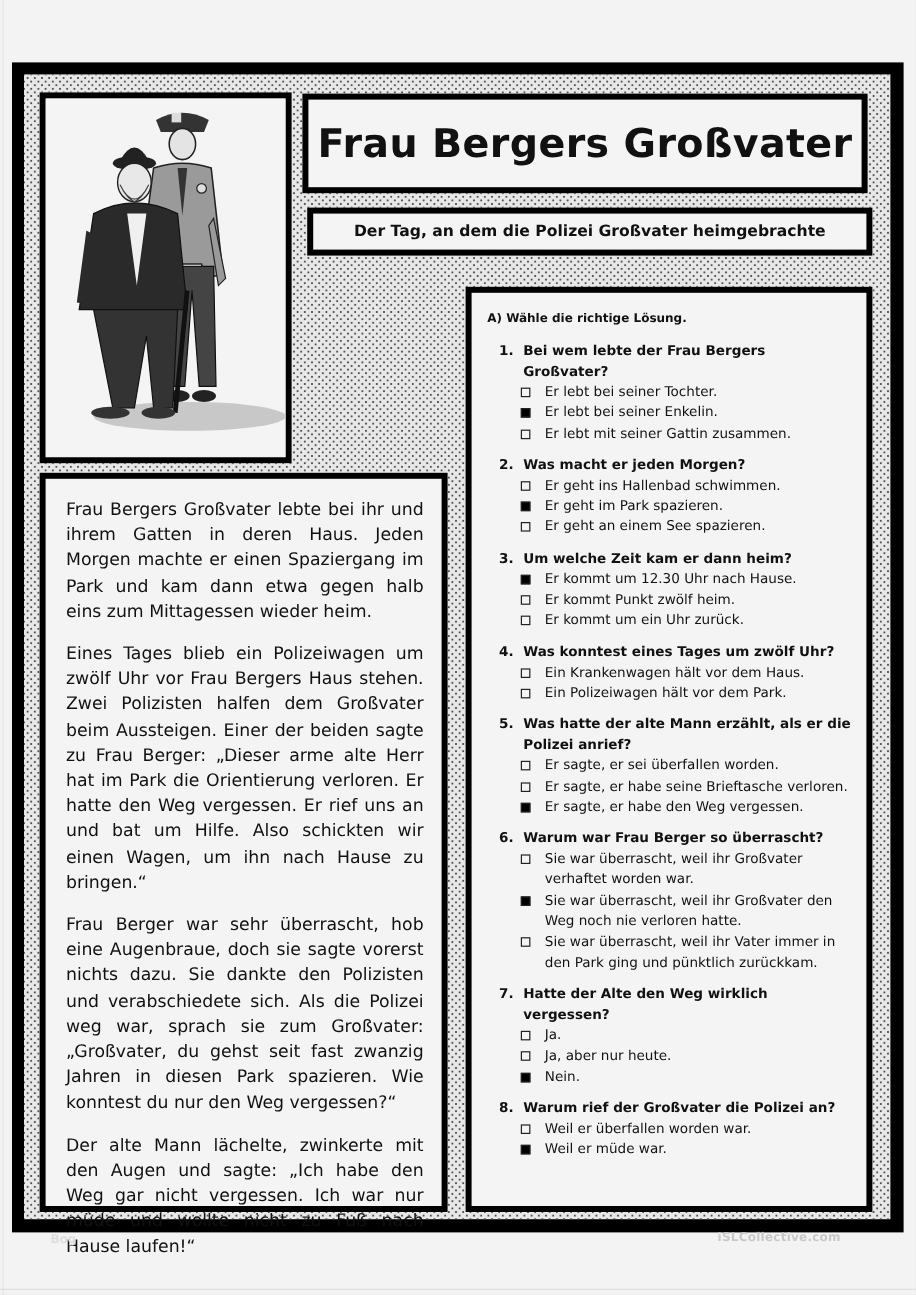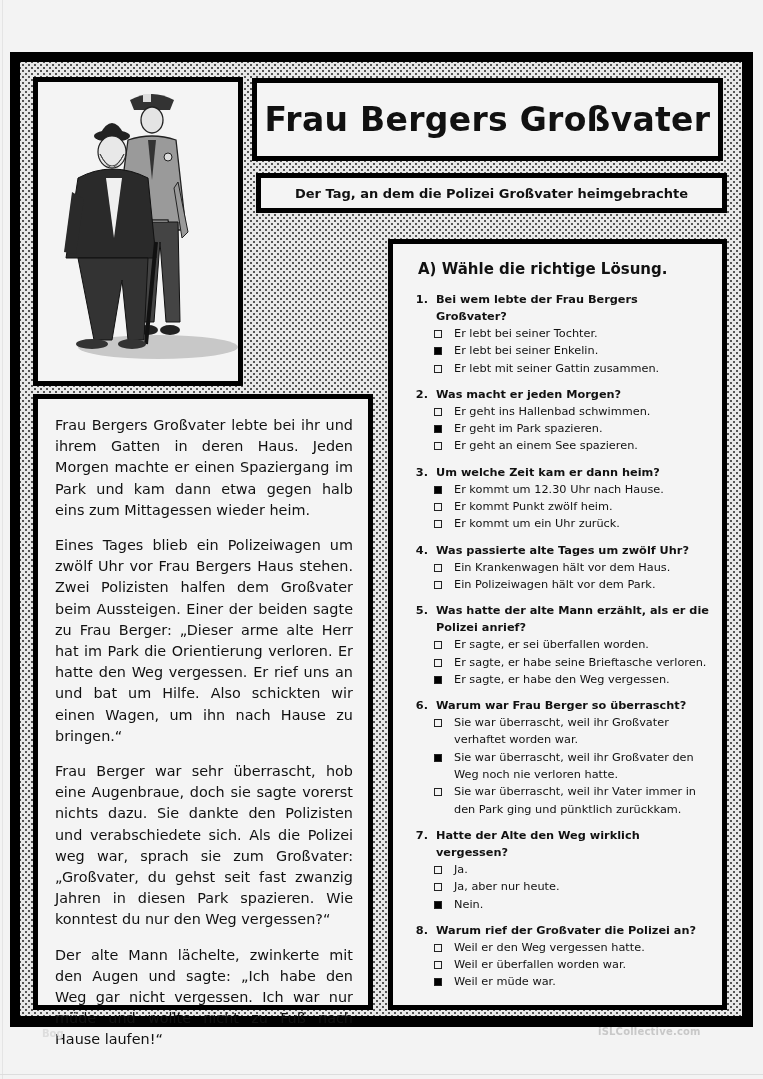--- a/index.html
+++ b/index.html
@@ -28,21 +28,21 @@
   #subtitle-box { left:256px; top:173px; width:471px; height:40px; display:flex; align-items:center; justify-content:center; }
   #story-box { left:33px; top:394px; width:340px; height:616px; padding:16px 15px 0 17px; }
   #quiz-box { left:388px; top:239px; width:339px; height:771px; padding:16px 10px 0 13px; }
 
   .title { font-size:33px; font-weight:bold; letter-spacing:0.3px; }
   .subtitle { font-size:13px; font-weight:bold; }
 
   .story p {
     margin:0 0 14px 0; font-size:14.4px; line-height:21.2px; text-align:justify;
   }
-  .quiz-heading { font-size:15px; font-weight:bold; margin:0 0 13px 12px; }
+  .quiz-heading { font-size:10px; font-weight:bold; margin:0 0 13px 0; }
   .q { margin:0 0 9px 0; }
   .q-title { display:flex; font-size:11.3px; font-weight:bold; line-height:17px; }
   .q-num { width:22px; flex:none; text-align:right; padding-right:8px; }
   .q-text { flex:1; }
   .opt { display:flex; font-size:11.3px; line-height:17.3px; padding-left:28px; }
   .cb {
     width:8px; height:8px; flex:none; border:1px solid #222; box-sizing:border-box;
     margin-top:5px; margin-right:12px; background:#f4f4f4;
   }
   .cb.checked { background:#000; }
@@ -166,21 +166,21 @@
       </div>
     <div class="opt">
         <span class="cb"></span>
         <span class="opt-text">Er kommt um ein Uhr zurück.</span>
       </div>
   </div>
 
   <div class="q">
     <div class="q-title">
         <span class="q-num">4.</span>
-        <span class="q-text">Was passierte alte Tages um zwölf Uhr?</span>
+        <span class="q-text">Was konntest eines Tages um zwölf Uhr?</span>
       </div>
     <div class="opt">
         <span class="cb"></span>
         <span class="opt-text">Ein Krankenwagen hält vor dem Haus.</span>
       </div>
     <div class="opt">
         <span class="cb"></span>
         <span class="opt-text">Ein Polizeiwagen hält vor dem Park.</span>
       </div>
   </div>
@@ -239,24 +239,20 @@
     <div class="opt">
         <span class="cb checked"></span>
         <span class="opt-text">Nein.</span>
       </div>
   </div>
 
   <div class="q">
     <div class="q-title">
         <span class="q-num">8.</span>
         <span class="q-text">Warum rief der Großvater die Polizei an?</span>
-      </div>
-    <div class="opt">
-        <span class="cb"></span>
-        <span class="opt-text">Weil er den Weg vergessen hatte.</span>
       </div>
     <div class="opt">
         <span class="cb"></span>
         <span class="opt-text">Weil er überfallen worden war.</span>
       </div>
     <div class="opt">
         <span class="cb checked"></span>
         <span class="opt-text">Weil er müde war.</span>
       </div>
   </div>

